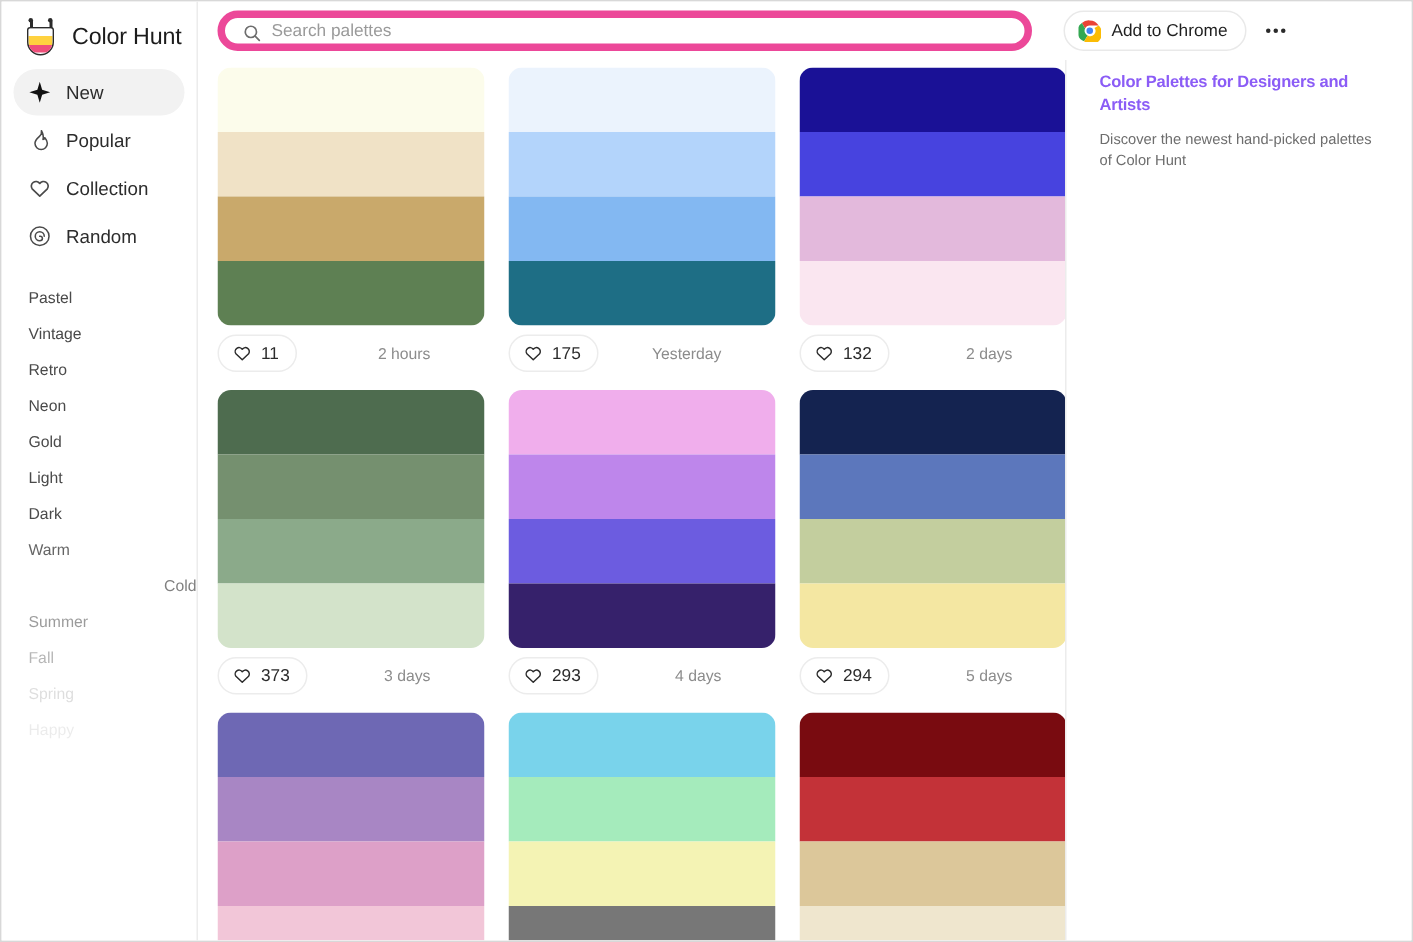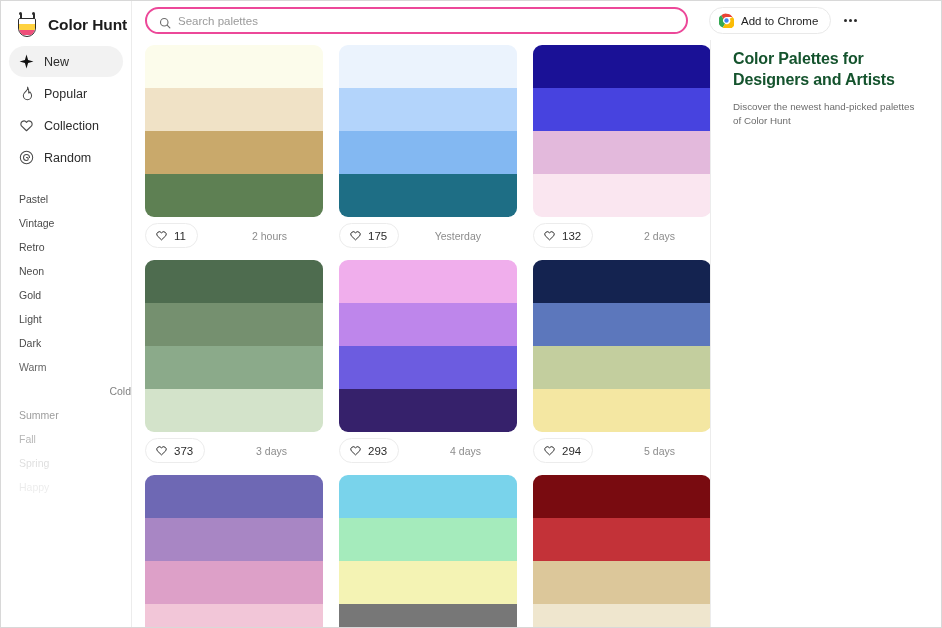--- a/index.html
+++ b/index.html
@@ -47,21 +47,21 @@
     overflow: hidden;
     background: #ffffff;
     display: flex; flex-direction: column;
   }
   .logo .cup i { display: block; width: 100%; }
   .logo .b1 { height: 33%; background: #ffffff; }
   .logo .b2 { height: 34%; background: #ffd23f; }
   .logo .b3 { height: 33%; background: #ef4f7a; }
 
   .brand-name {
-    font-size: 15.5px; font-weight: bold; color: #1c1c1c; letter-spacing: -0.1px;
+    font-size: 15.5px; font-weight: normal; color: #1c1c1c; letter-spacing: -0.1px;
   }
 
   .nav { margin-top: 6px; padding: 0 8px; }
   .nav-item {
     display: flex; align-items: center; gap: 10px;
     height: 31px; padding: 0 10px; margin-bottom: 1px;
     border-radius: 16px; cursor: pointer;
     font-size: 12.5px; color: #2c2c2c;
   }
   .nav-item.active { background: #f2f2f2; font-weight: normal; }
@@ -79,21 +79,21 @@
     position: relative; overflow: hidden;
     background: #ffffff;
   }
   .topbar {
     height: 39px; display: flex; align-items: center;
     padding: 0 14px 0 13px; gap: 12px;
     background: #ffffff;
   }
   .search {
     flex: 1 1 auto; height: 27px; max-width: 568px;
-    border: 2px solid #ec4899; border-radius: 14px;
+    border: 5px solid #ec4899; border-radius: 14px;
     display: flex; align-items: center; gap: 7px;
     padding: 0 12px; background: #ffffff;
   }
   .search-ico { width: 12px; height: 12px; flex: 0 0 12px; }
   .search-input {
     border: 0; outline: 0; background: transparent;
     font-family: "Liberation Sans", sans-serif;
     font-size: 11.5px; color: #8a8a8a; width: 100%;
   }
   .search-input::placeholder { color: #9a9a9a; }
@@ -150,21 +150,21 @@
   .ago { font-size: 10.5px; color: #8c8c8c; padding-right: 6px; }
 
   
   .right {
     flex: 1 1 auto;
     border-left: 1px solid #ececec;
     padding: 8px 16px 0 22px;
     background: #ffffff;
   }
   .right h1 {
-    font-size: 16px; font-weight: bold; color: #14532d;
+    font-size: 11px; font-weight: bold; color: #8b5cf6;
     line-height: 1.32; letter-spacing: -0.15px;
   }
   .right p {
     margin-top: 10px; font-size: 9.8px; color: #6d6d6d; line-height: 1.45;
   }
   .topbar-right {
     display: flex; align-items: center; gap: 6px;
     width: 227px; flex: 0 0 227px; padding-left: 9px;
   }
 </style>

